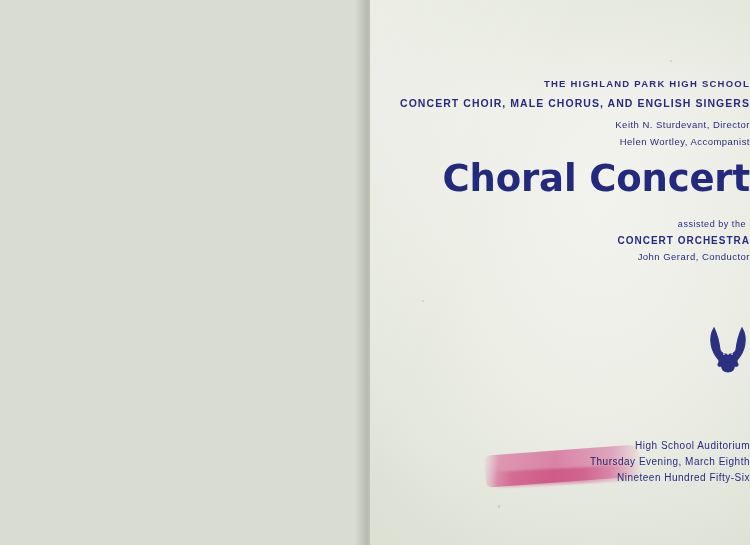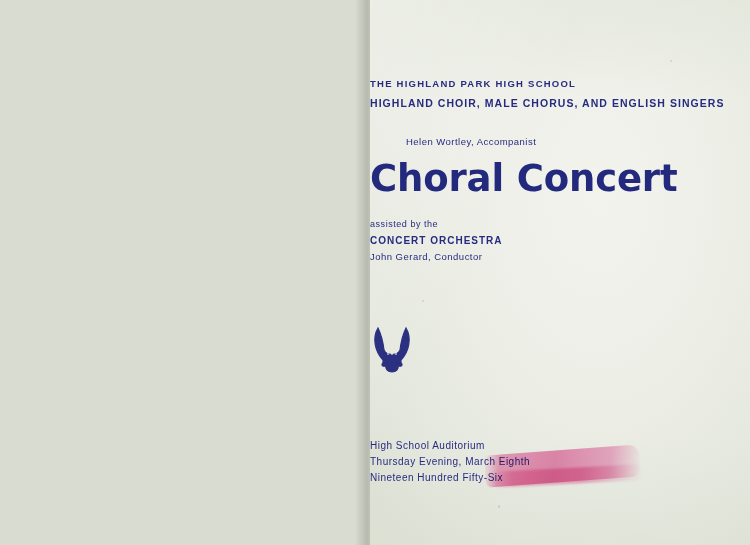--- a/index.html
+++ b/index.html
@@ -54,21 +54,21 @@
       linear-gradient(115deg, rgba(255,255,255,0.35) 0%, rgba(255,255,255,0.0) 35%),
       linear-gradient(to bottom, rgba(225,229,216,0.55) 0%, rgba(255,255,255,0) 18%, rgba(255,255,255,0) 80%, rgba(220,225,212,0.5) 100%);
     pointer-events: none;
   }
   #cover-text {
     position: absolute;
     left: 0;
     top: 0;
     width: 380px;
     height: 545px;
-    text-align: left;
+    text-align: right;
   }
   .line {
     color: #272b80;
     letter-spacing: 0.09em;
     white-space: nowrap;
   }
   #org-line-1 {
     position: absolute;
     top: 78px;
     left: 0; right: 0;
@@ -208,22 +208,23 @@
 
   <div id="left-page"></div>
   <div id="left-page-shadow"></div>
 
   <div id="program-page">
 
     <div id="cover-text">
 
       <div class="line" id="org-line-1">THE HIGHLAND PARK HIGH SCHOOL</div>
 
-      <div class="line" id="org-line-2">HIGHLAND CHOIR, MALE CHORUS, AND ENGLISH SINGERS</div>
-
+      <div class="line" id="org-line-2">CONCERT CHOIR, MALE CHORUS, AND ENGLISH SINGERS</div>
+
+      <div class="line" id="director-line">Keith N. Sturdevant, Director</div>
 
       <div class="line" id="accompanist-line">Helen Wortley, Accompanist</div>
 
       <div id="main-title">Choral Concert</div>
 
       <div class="line" id="assisted-line">assisted by the</div>
 
       <div class="line" id="orchestra-line">CONCERT ORCHESTRA</div>
 
       <div class="line" id="conductor-line">John Gerard, Conductor</div>

